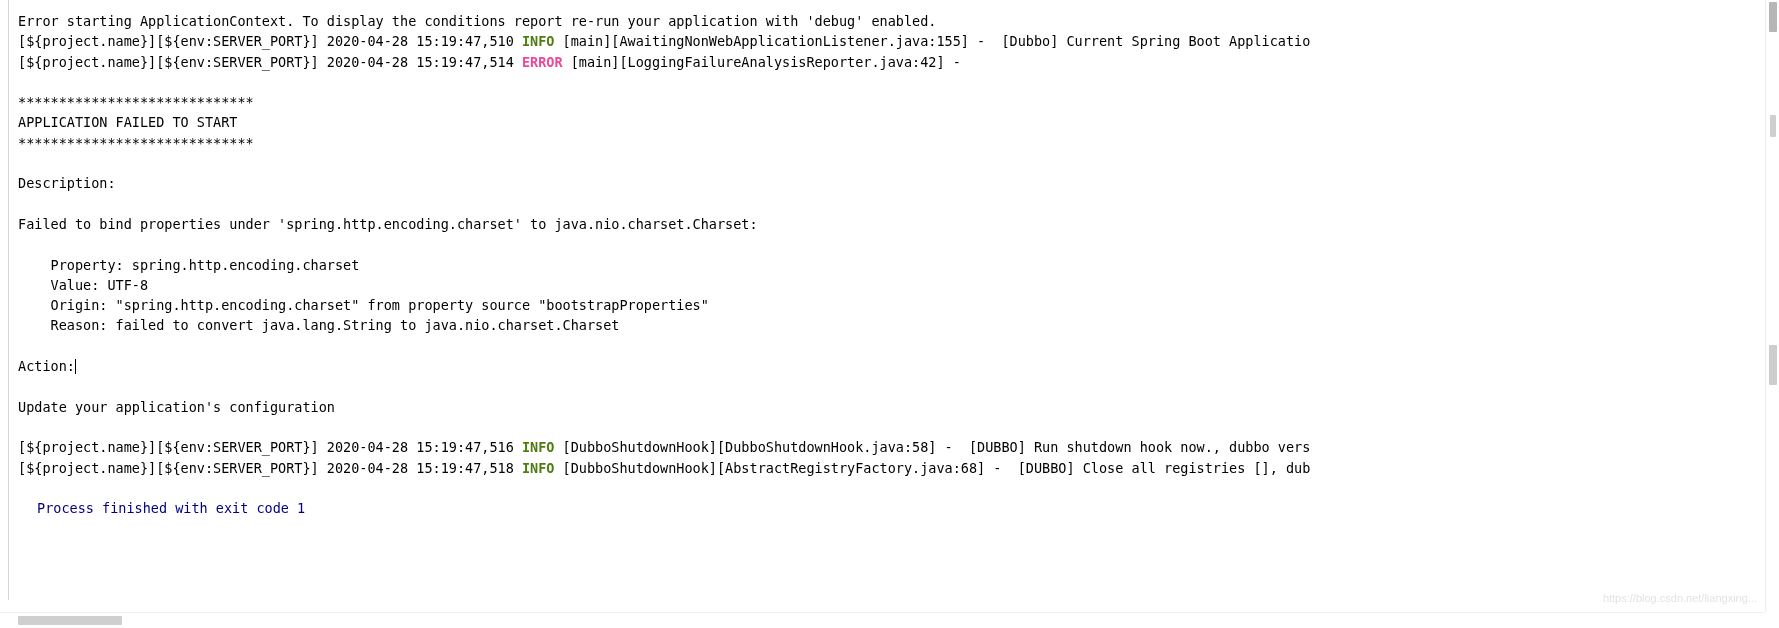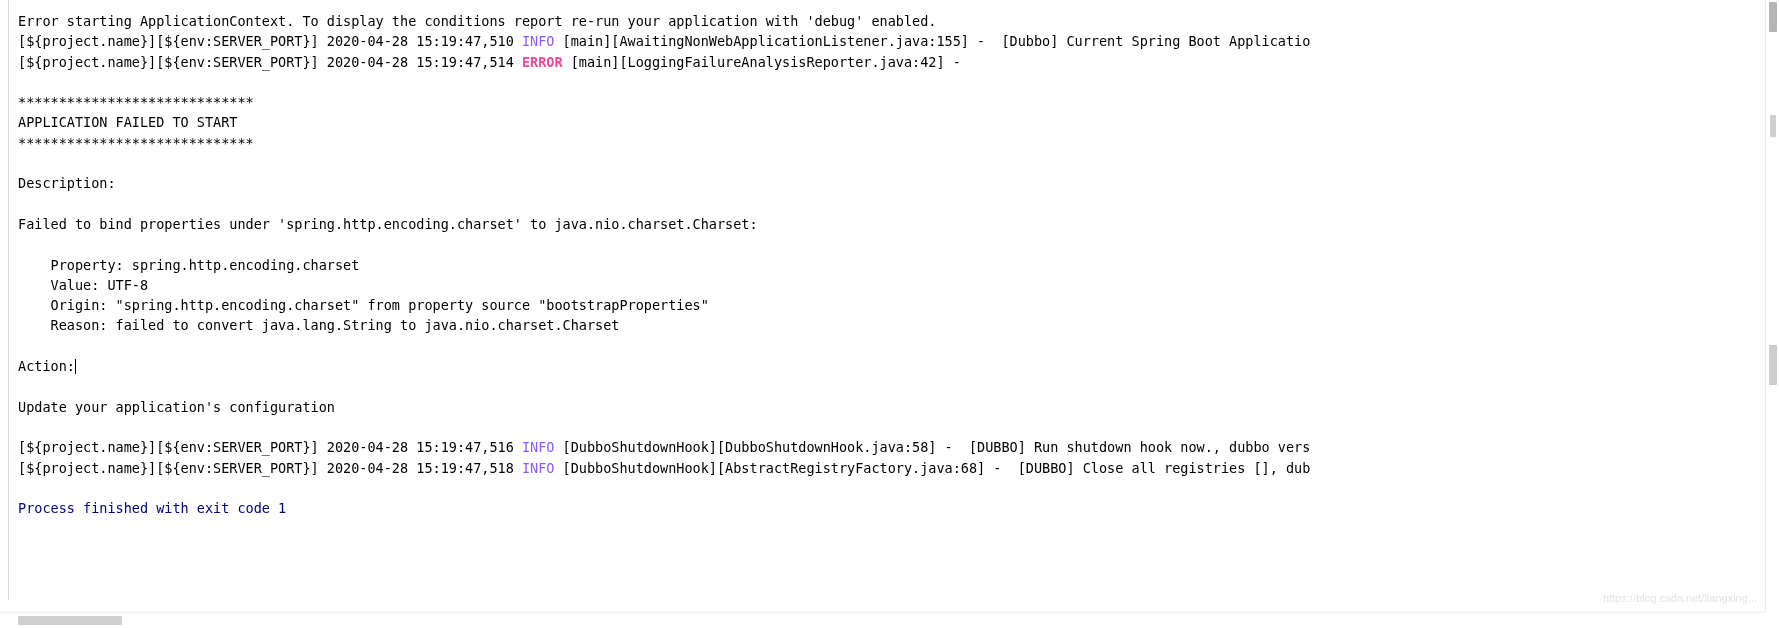--- a/index.html
+++ b/index.html
@@ -54,28 +54,30 @@
     letter-spacing: 0px;
   }
 
   .line {
     white-space: pre;
     height: 20.3px;
   }
   .line.blank { color: transparent; }
 
   .tok-info {
-    color: #8b5cf6;
+    color: #4d7c0f;
+    font-weight: bold;
   }
   .tok-error {
     color: #ec4899;
     font-weight: bold;
   }
   .tok-exit {
     color: #000080;
+    margin-left: 19px;
   }
 
   
   .caret {
     display: inline-block;
     width: 1px;
     height: 15px;
     background: #000000;
     vertical-align: -3px;
     margin-left: 0px;

